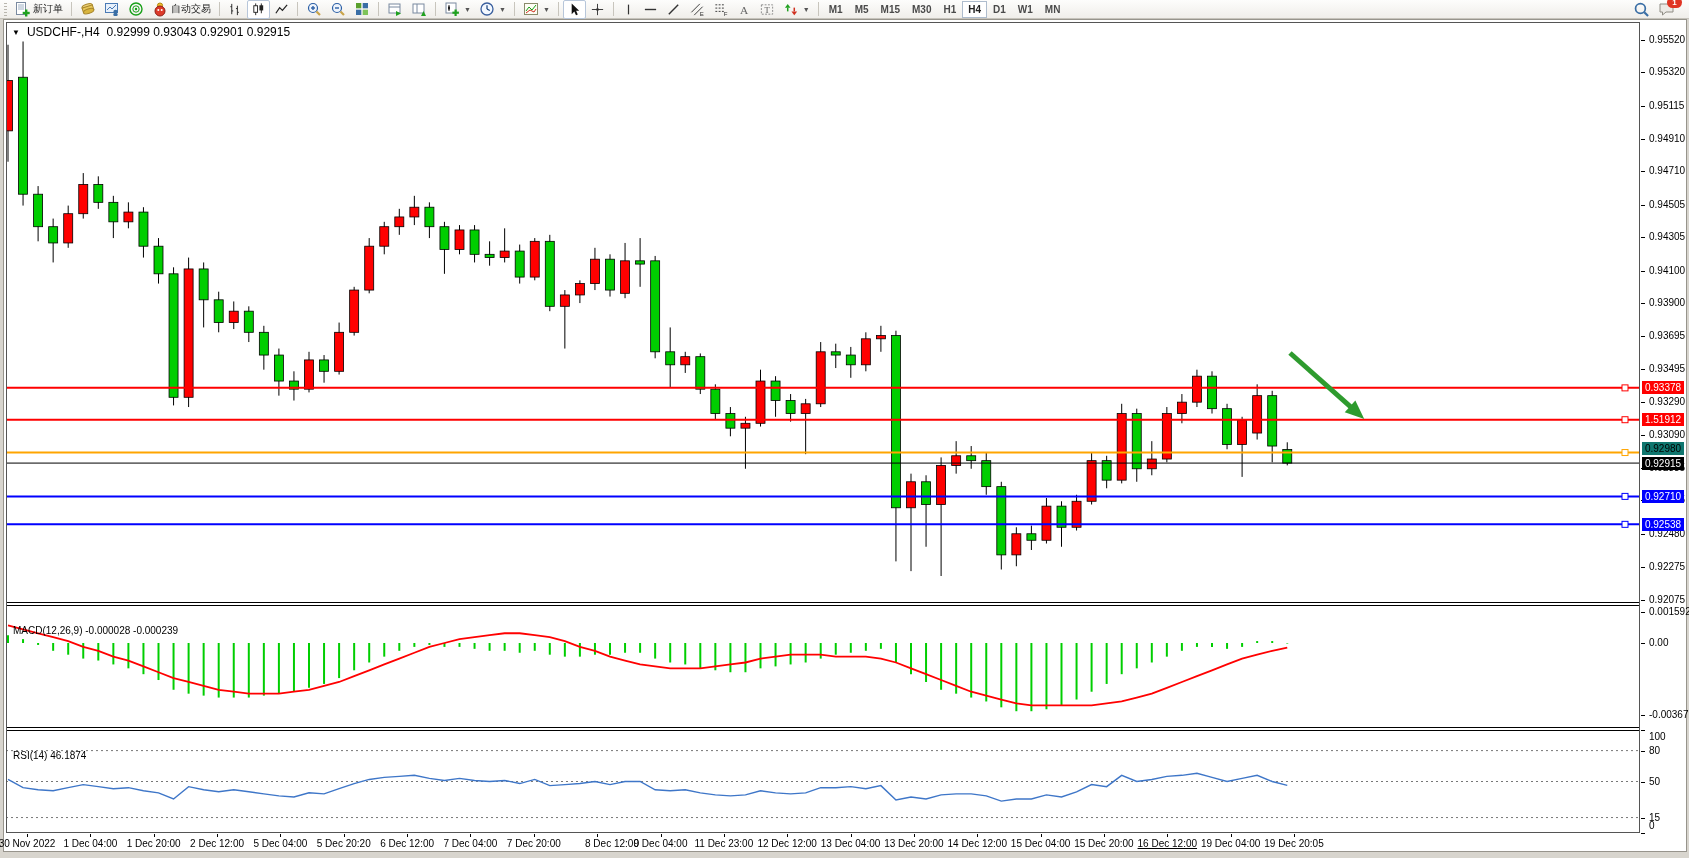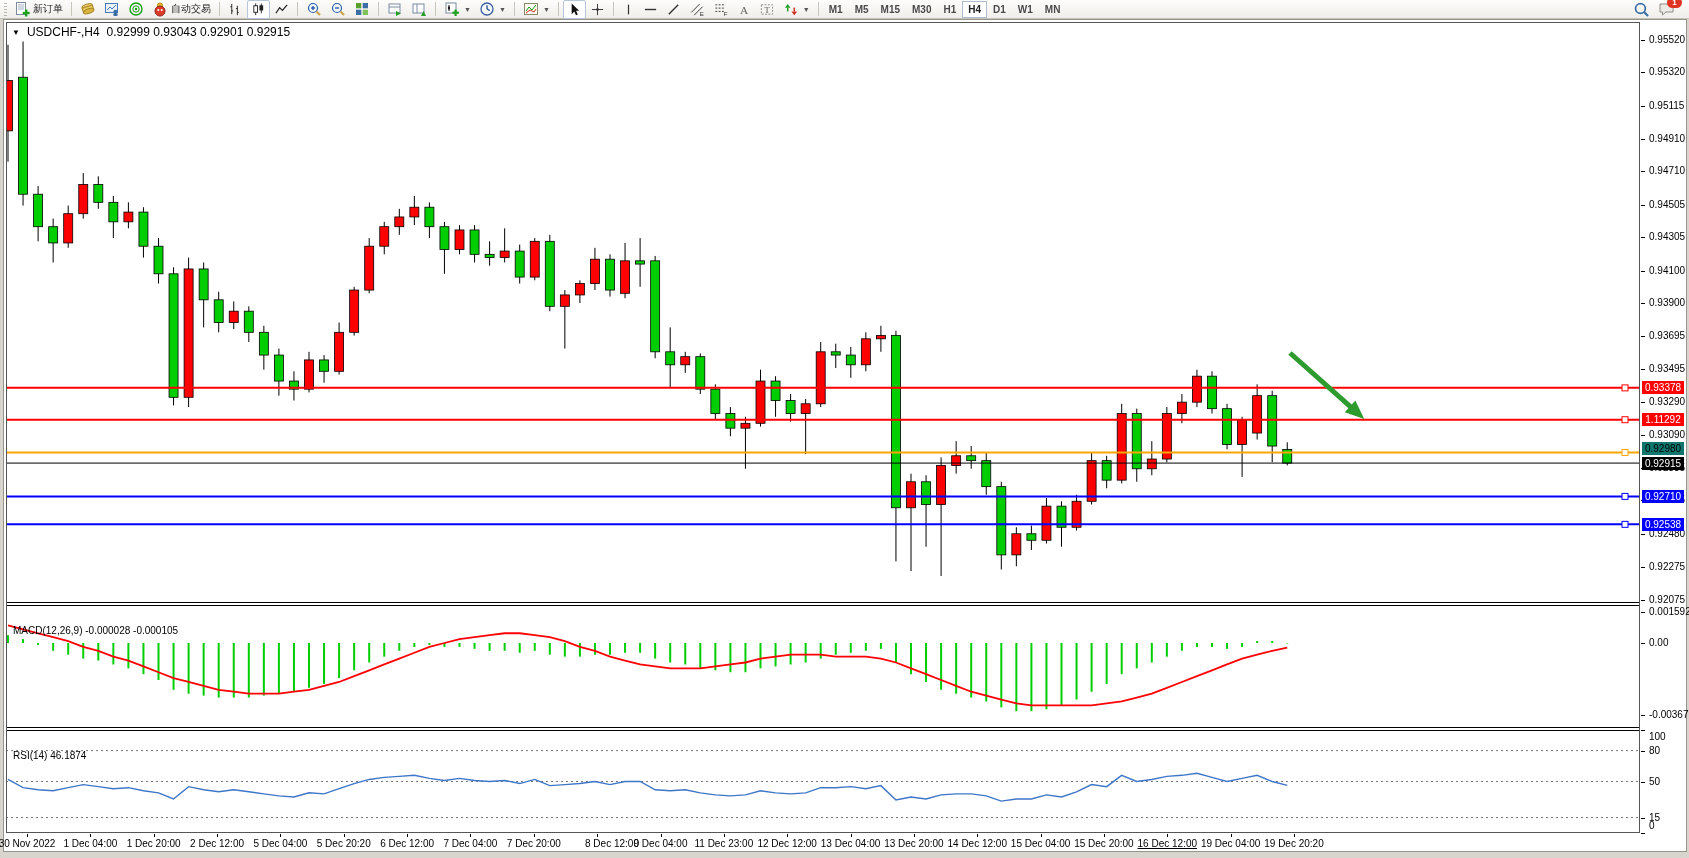--- a/index.html
+++ b/index.html
@@ -565,21 +565,21 @@
       <line x1="0" y1="708.5" x2="1634" y2="708.5" stroke="#000"></line>
       <rect x="0.5" y="0.5" width="1633" height="810" fill="none" stroke="#555"></rect>
     </svg>
 
   <div class="chart-title">
     <span class="tri">▼</span>
     <span>USDCHF-,H4</span>
     <span>0.92999 0.93043 0.92901 0.92915</span>
   </div>
 
-  <div class="pane-label" style="top:605px;">MACD(12,26,9) -0.000028 -0.000105</div>
+  <div class="pane-label" style="top:605px;">MACD(12,26,9) -0.000028 -0.000239</div>
   <div class="pane-label" style="top:730px;">RSI(14) 46.1874</div>
 
   <div class="axis" id="axis">
       <div class="ptick" style="top: 17.8711px;"></div>
       <div class="plabel" style="top: 11.8711px;">0.95520</div>
       <div class="ptick" style="top: 50.3641px;"></div>
       <div class="plabel" style="top: 44.3641px;">0.95320</div>
       <div class="ptick" style="top: 83.6695px;"></div>
       <div class="plabel" style="top: 77.6695px;">0.95115</div>
       <div class="ptick" style="top: 116.975px;"></div>
@@ -622,21 +622,21 @@
       <div class="plabel" style="top: 709px;">100</div>
       <div class="ptick" style="top: 728.6px;"></div>
       <div class="plabel" style="top: 722.6px;">80</div>
       <div class="ptick" style="top: 759.5px;"></div>
       <div class="plabel" style="top: 753.5px;">50</div>
       <div class="ptick" style="top: 795.55px;"></div>
       <div class="plabel" style="top: 789.55px;">15</div>
       <div class="ptick" style="top: 811px;"></div>
       <div class="plabel" style="top: 798px;">0</div>
       <div class="tag" style="top: 359.371px; background: rgb(255, 0, 0); color: rgb(255, 255, 255);">0.93378</div>
-      <div class="tag" style="top: 391.214px; background: rgb(255, 0, 0); color: rgb(255, 255, 255);">1.11292</div>
+      <div class="tag" style="top: 391.214px; background: rgb(255, 0, 0); color: rgb(255, 255, 255);">1.51912</div>
       <div class="tag" style="top: 405px; background: #0f766e; color: rgb(0, 0, 0); margin-top: 15px;">0.92980</div>
       <div class="tag" style="top: 434.592px; background: rgb(0, 0, 0); color: rgb(255, 255, 255);">0.92915</div>
       <div class="tag" style="top: 467.898px; background: rgb(0, 0, 255); color: rgb(255, 255, 255);">0.92710</div>
       <div class="tag" style="top: 495.842px; background: rgb(0, 0, 255); color: rgb(255, 255, 255);">0.92538</div>
     </div>
   <div class="taxis" id="taxis">
       <div class="ttick" style="left: 21px;"></div>
       <div class="tlab" style="left: 21px;">30 Nov 2022</div>
       <div class="ttick" style="left: 84.35px;"></div>
       <div class="tlab" style="left: 84.35px;">1 Dec 04:00</div>
@@ -670,17 +670,17 @@
       <div class="tlab" style="left: 971.25px;">14 Dec 12:00</div>
       <div class="ttick" style="left: 1034.6px;"></div>
       <div class="tlab" style="left: 1034.6px;">15 Dec 04:00</div>
       <div class="ttick" style="left: 1097.95px;"></div>
       <div class="tlab" style="left: 1097.95px;">15 Dec 20:00</div>
       <div class="ttick" style="left: 1161.3px;"></div>
       <div class="tlab" style="left: 1161.3px; text-decoration: underline;">16 Dec 12:00</div>
       <div class="ttick" style="left: 1224.65px;"></div>
       <div class="tlab" style="left: 1224.65px;">19 Dec 04:00</div>
       <div class="ttick" style="left: 1288px;"></div>
-      <div class="tlab" style="left: 1288px;">19 Dec 20:20</div>
+      <div class="tlab" style="left: 1288px;">19 Dec 20:05</div>
     </div>
 </div>
 
 <div class="bottom-strip"></div>
 
 </body></html>

